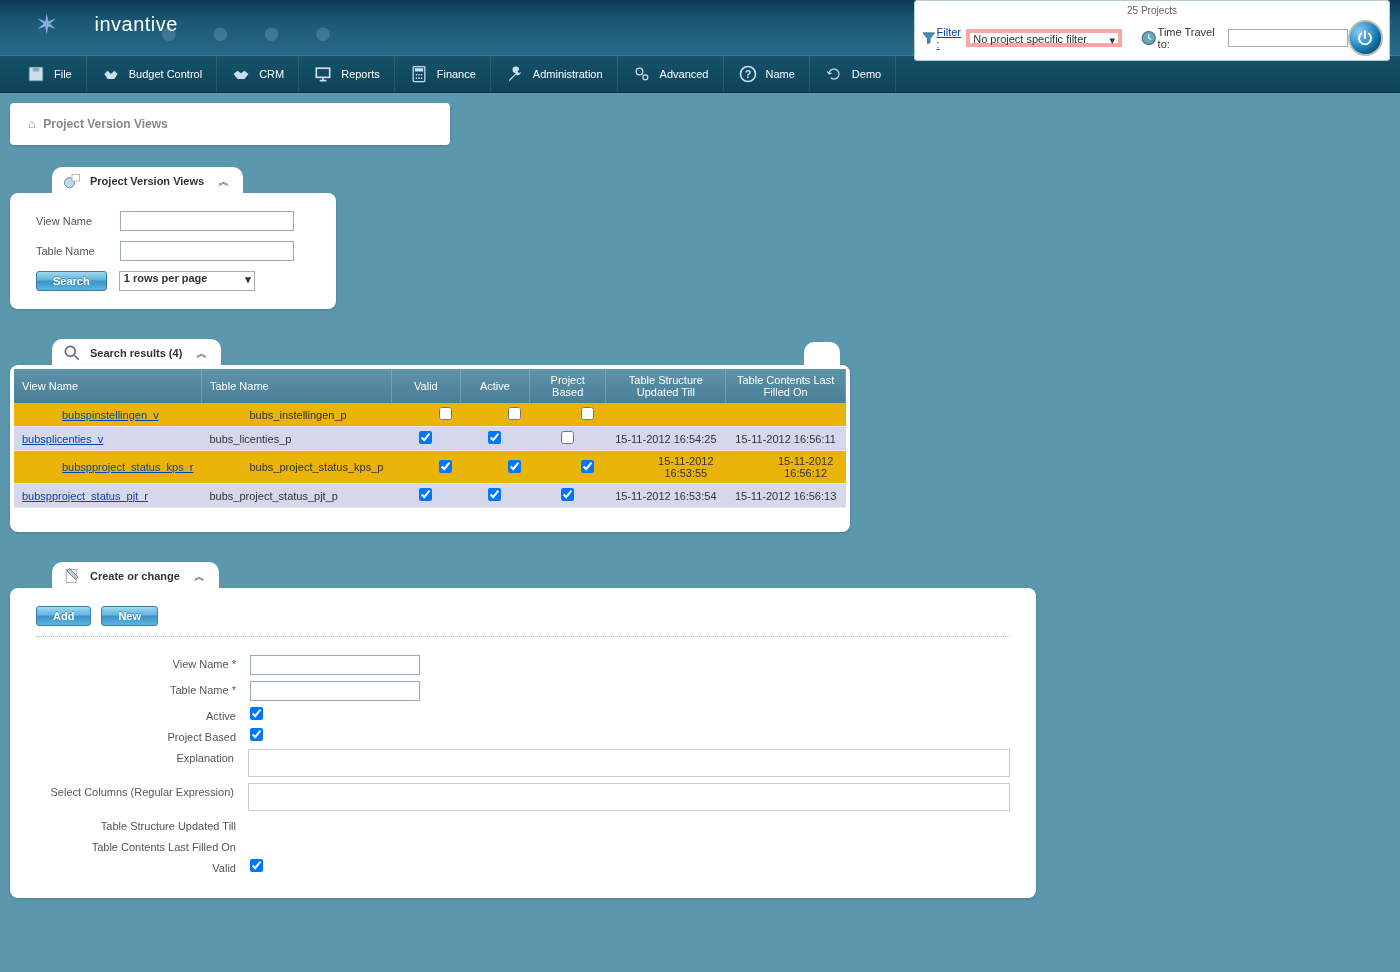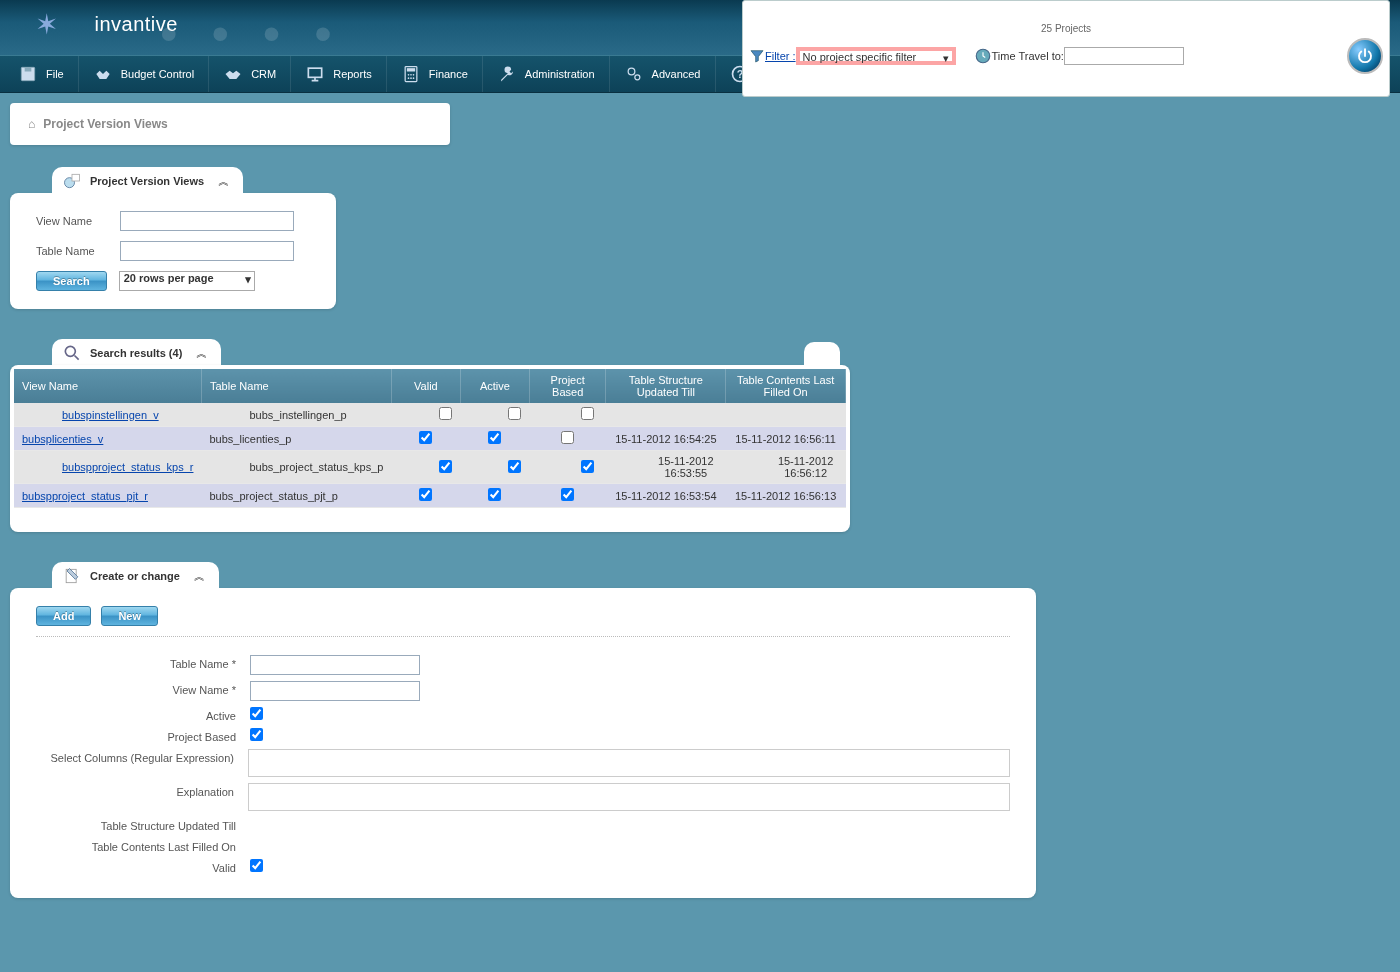--- a/index.html
+++ b/index.html
@@ -4,34 +4,34 @@
 <style>
 * { box-sizing: border-box; margin: 0; padding: 0; }
 body { font-family: Arial, Helvetica, sans-serif; font-size: 11px; background: #5b97ad; color: #333; width: 1400px; }
 
 
 .header { background: linear-gradient(to bottom, #0a3a50 0%, #1a5a78 40%, #2a6a88 100%); position: relative; height: 55px; }
 .logo { position: absolute; left: 35px; top: 8px; display: flex; align-items: center; gap: 5px; }
 .logo-burst { color: #8ad; font-size: 28px; }
 .logo-text { color: #fff; font-size: 20px; font-weight: normal; letter-spacing: 0.5px; padding-left: 31px; }
 .header-dots { position: absolute; left: 160px; top: 5px; color: rgba(255,255,255,0.15); font-size: 50px; letter-spacing: 10px; }
-.top-toolbar { position: absolute; right: 10px; top: 0; background: #fff; border: 1px solid #bcc; border-radius: 3px; padding: 22px 6px; display: flex; flex-direction: column; align-items: center; gap: 4px; width: 648px; justify-content: center; }
+.top-toolbar { position: absolute; right: 10px; top: 0; background: #fff; border: 1px solid #bcc; border-radius: 3px; padding: 4px 6px; display: flex; flex-direction: column; align-items: center; gap: 4px; width: 476px; justify-content: center; }
 .top-toolbar-title { font-size: 10px; color: #666; text-align: center; }
 .top-toolbar-row { display: flex; align-items: center; width: 100%; }
 .filter-icon { width: 16px; height: 16px; }
 .filter-label { color: #0645ad; text-decoration: underline; font-size: 11px; }
 .filter-select { font-size: 11px; width: 160px; height: 18px; border: 4px solid #fca5a5; background: #fff; padding: 0 3px; }
 .tt-icon { width: 18px; height: 18px; margin-left: 18px; }
 .tt-label { font-size: 11px; color: #333; }
 .tt-input { width: 120px; height: 18px; border: 1px solid #aaa; }
 .power-btn { width: 36px; height: 36px; border-radius: 50%; background: radial-gradient(circle at 30% 30%, #8cf, #17a 60%, #024); border: 2px solid #bbb; display: flex; align-items: center; justify-content: center; margin-left: auto; cursor: pointer; }
 .power-btn svg { width: 18px; height: 18px; }
 
 
-.navbar { background: linear-gradient(to bottom, #15536b 0%, #0d4258 100%); height: 38px; display: flex; align-items: center; padding: 0 4px; border-top: 1px solid #3a7a92; border-bottom: 1px solid #0a3040; }
+.navbar { background: linear-gradient(to bottom, #15536b 0%, #0d4258 100%); height: 38px; display: flex; align-items: center; padding: 0 12px; border-top: 1px solid #3a7a92; border-bottom: 1px solid #0a3040; }
 .nav-item { display: flex; align-items: center; gap: 8px; padding: 0 14px; height: 100%; border-right: 1px solid rgba(255,255,255,0.1); cursor: pointer; }
 .nav-icon { width: 20px; height: 20px; display: flex; align-items: center; justify-content: center; color: #cde; }
 .nav-label { color: #fff; font-size: 11px; }
 
 
 .content { padding: 10px; }
 
 
 .breadcrumb-card { background: #fff; border-radius: 4px; padding: 14px 18px; width: 440px; display: flex; align-items: center; gap: 8px; margin-bottom: 22px; box-shadow: 0 1px 3px rgba(0,0,0,0.15); }
 .home-icon { color: #888; font-size: 12px; }
@@ -54,21 +54,21 @@
 .btn { background: linear-gradient(to bottom, #a0d8f0 0%, #5fb4df 45%, #3a92c5 50%, #5fb4df 100%); border: 1px solid #3580aa; color: #fff; font-weight: bold; font-size: 11px; padding: 3px 16px; border-radius: 3px; cursor: pointer; text-shadow: 0 -1px 0 rgba(0,0,0,0.3); }
 .select-rows { width: 136px; height: 20px; border: 1px solid #aaa; background: #fff; font-size: 11px; padding: 0 4px; font-weight: bold; }
 
 
 .results-panel { width: 840px; position: relative; }
 .results-tab-extra { position: absolute; right: 10px; top: -23px; width: 36px; height: 23px; background: #fff; border-radius: 10px 10px 0 0; }
 .results-table { width: 100%; border-collapse: collapse; }
 .results-table th { background: linear-gradient(to bottom, #5d93ab 0%, #4a7e96 100%); color: #fff; font-weight: normal; font-size: 11px; padding: 5px 8px; text-align: left; border-right: 1px solid rgba(255,255,255,0.2); }
 .results-table th.center, .results-table td.center { text-align: center; }
 .results-table td { padding: 4px 8px; font-size: 11px; border-bottom: 1px solid #e8e8e8; }
-.results-table tr.odd td { background: #e5e5e5; padding-left: 48px; }
+.results-table tr.odd td { background: #eab308; padding-left: 48px; }
 .results-table tr.even td { background: #d5d7eb; }
 .link { color: #0645ad; text-decoration: underline; cursor: pointer; }
 .chk { width: 13px; height: 13px; }
 
 
 .edit-panel { width: 1026px; }
 .edit-toolbar { display: flex; gap: 10px; margin-bottom: 10px; }
 .edit-divider { height: 1px; border-top: 1px dotted #bbb; margin-bottom: 18px; }
 .edit-row { display: flex; align-items: flex-start; margin-bottom: 6px; }
 .edit-label { width: 214px; text-align: right; padding-right: 14px; color: #555; font-size: 11px; padding-top: 3px; }
@@ -219,21 +219,21 @@
         <span class="form-label">View Name</span>
         <input class="form-input" type="text" style="">
       </div>
       <div class="form-row">
         <span class="form-label">Table Name</span>
         <input class="form-input" type="text" style="">
       </div>
       <div class="search-btn-row">
         <button class="btn">Search</button>
         <div class="select-rows" style="position:relative;">
-          <span>20 rows per page</span>
+          <span>1 rows per page</span>
           <span style="position:absolute; right:3px; top:1px;">▾</span>
         </div>
       </div>
     </div>
   </div>
 
   <div class="panel-wrap">
     <div class="panel-tab">
       <span class="panel-tab-icon">
           <svg width="20" height="20" viewBox="0 0 24 24">
@@ -311,44 +311,44 @@
       <span class="panel-tab-title">Create or change</span>
       <span class="panel-collapse">︽</span>
     </div>
     <div class="panel-body edit-panel">
       <div class="edit-toolbar">
         <button class="btn">Add</button>
         <button class="btn">New</button>
       </div>
       <div class="edit-divider"></div>
       <div class="edit-row">
+        <span class="edit-label">View Name *</span>
+        <input class="edit-input" type="text" style="">
+      </div>
+      <div class="edit-row">
         <span class="edit-label">Table Name *</span>
         <input class="edit-input" type="text" style="">
       </div>
       <div class="edit-row">
-        <span class="edit-label">View Name *</span>
-        <input class="edit-input" type="text" style="">
-      </div>
-      <div class="edit-row">
         <span class="edit-label">Active</span>
         <input class="chk" type="checkbox" checked="" style="">
       </div>
       <div class="edit-row">
         <span class="edit-label">Project Based</span>
         <input class="chk" type="checkbox" checked="" style="">
       </div>
       <div class="edit-row">
+        <span class="edit-label">Explanation</span>
+        <textarea class="edit-textarea" style=""></textarea>
+      </div>
+      <div class="edit-row">
         <span class="edit-label">Select Columns (Regular Expression)</span>
         <textarea class="edit-textarea" style=""></textarea>
       </div>
       <div class="edit-row">
-        <span class="edit-label">Explanation</span>
-        <textarea class="edit-textarea" style=""></textarea>
-      </div>
-      <div class="edit-row">
         <span class="edit-label">Table Structure Updated Till</span>
         <span></span>
       </div>
       <div class="edit-row">
         <span class="edit-label">Table Contents Last Filled On</span>
         <span></span>
       </div>
       <div class="edit-row">
         <span class="edit-label">Valid</span>
         <input class="chk" type="checkbox" checked="" style="">

